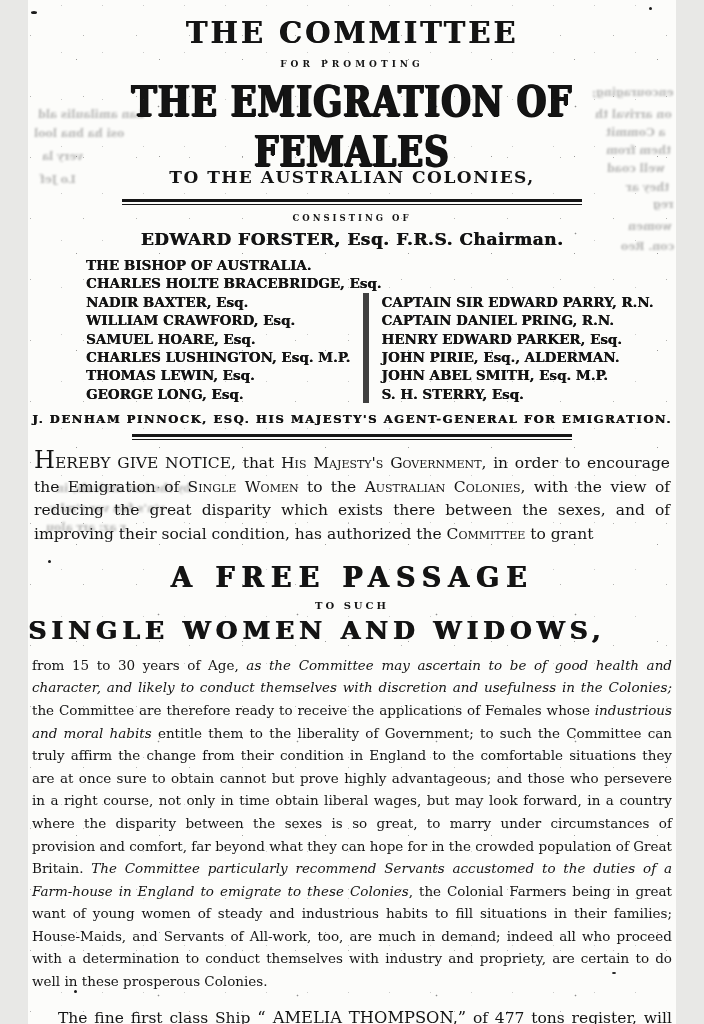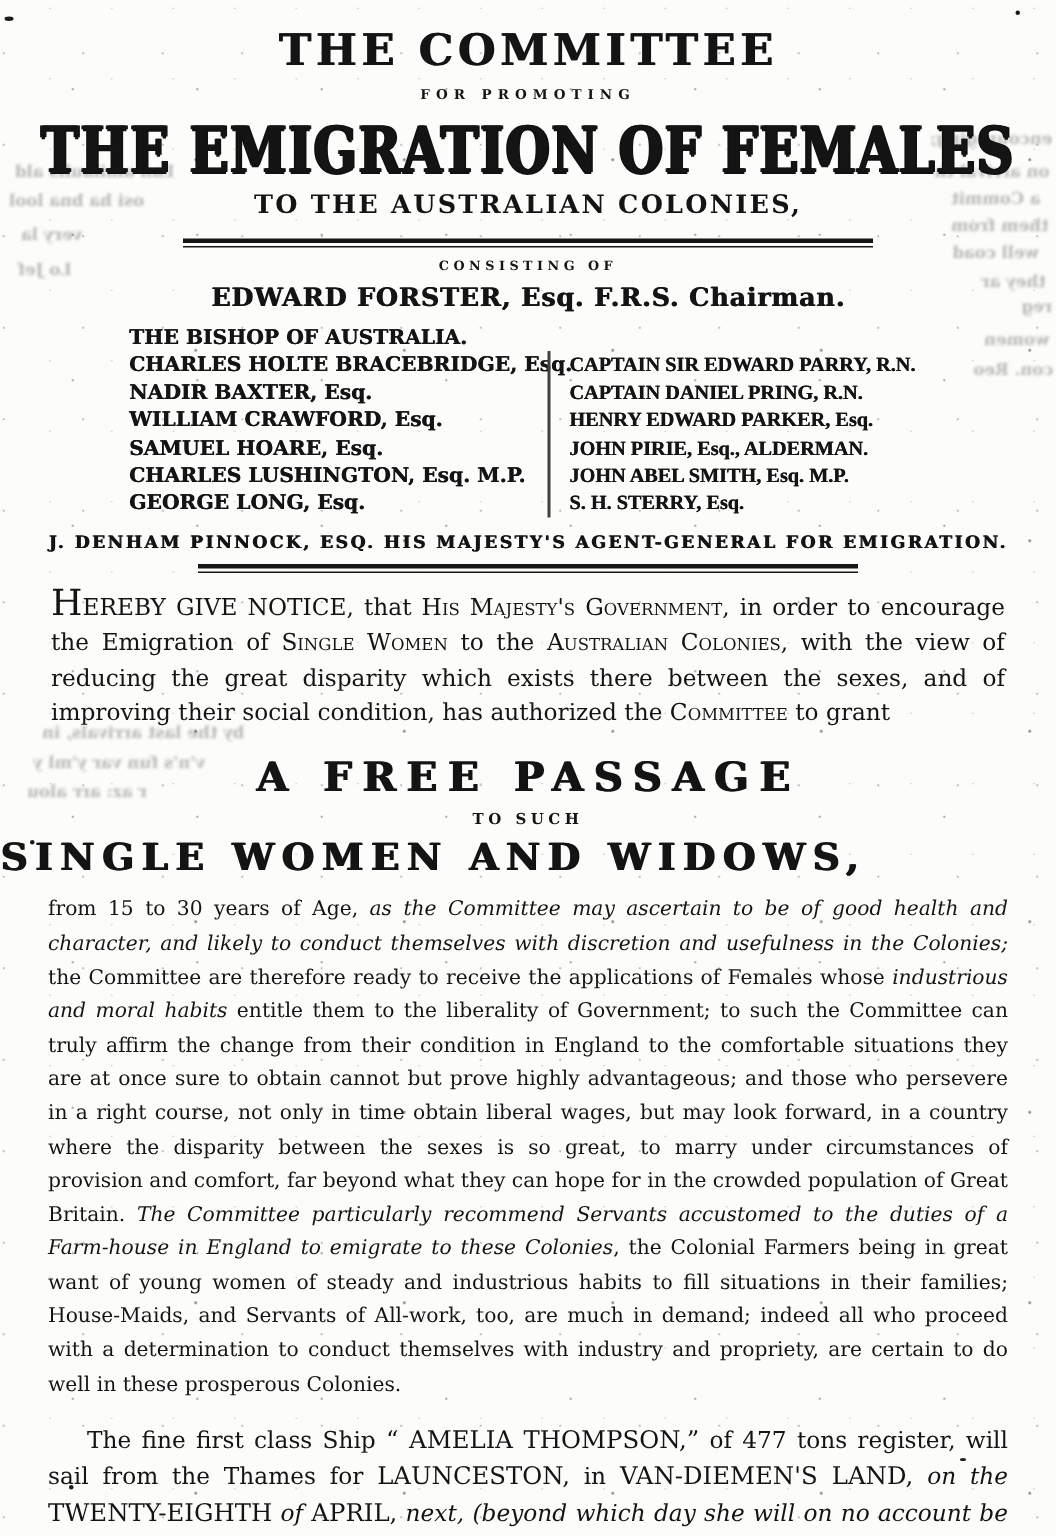--- a/index.html
+++ b/index.html
@@ -1,17 +1,17 @@
 <!DOCTYPE html>
 <html><head>
 <meta charset="utf-8">
 <style>
   html,body { margin:0; padding:0; background:#e8e8e6; }
   .page {
-    position:relative; width:704px; height:1024px; margin:0 auto;
+    position:relative; width:648px; height:1024px; margin:0 auto;
     background:#fcfcfa; color:#141414; overflow:hidden;
     font-family:"DejaVu Serif","Liberation Serif",serif;
   }
   
   .page::before {
     content:""; position:absolute; inset:0; z-index:4; pointer-events:none; opacity:.5;
     background-image:
       radial-gradient(circle, rgba(20,20,20,.85) 0.5px, transparent 0.9px),
       radial-gradient(circle, rgba(45,45,45,.7) 0.4px, transparent 0.8px),
       radial-gradient(circle, rgba(10,10,10,.9) 0.7px, transparent 1.1px),
@@ -33,21 +33,21 @@
   .r2 { width:440px; margin:8px auto 0; }
 
   .consisting { text-align:center; font-weight:bold; font-size:8.5px; letter-spacing:3px; margin:8px 0 0; }
   .chairman   { text-align:center; font-weight:bold; font-size:17px; letter-spacing:0.5px; margin:6px 0 0; text-shadow:0.5px 0 #111; }
 
   .committee { display:flex; width:612px; margin:7px auto 0;align-items:flex-end; }
   .col { flex:1; min-width:0; }
   .col ul { list-style:none; margin:0; padding:0; }
   .col li { font-weight:bold; font-size:13.5px; line-height:18.4px; white-space:nowrap; text-shadow:0.3px 0 #111; }
   .col-left  { padding-left:40px; }
-  .col-right { border-left:2px solid #404040; padding-left:13px;font-family:Liberation Serif, serif; }
+  .col-right { border-left:6px solid #404040; padding-left:13px; }
 
   .agent { text-align:center; font-weight:bold; font-size:11.5px; letter-spacing:1.6px; margin:9px 0 0; text-shadow:0.5px 0 #111; }
 
   .para { display:block; text-align:justify; margin-left:auto; margin-right:auto; }
   .notice { width:636px; font-size:15.5px; line-height:23.5px; margin-top:11px; }
   .notice::first-letter { font-size:1.55em; line-height:0.8; }
   .free   { text-align:center; font-weight:bold; font-size:27px; letter-spacing:7px; margin:9px 0 0; text-shadow:1px 0 #111; }
   .tosuch { text-align:center; font-weight:bold; font-size:10px; letter-spacing:3px; margin:7px 0 0; }
   .widows { text-align:left; font-weight:bold; font-size:25px; letter-spacing:5px; margin:5px 0 0; text-shadow:1px 0 #111; }
   .bodytext { width:640px; font-size:13.5px; line-height:22.6px; margin-top:9px; }
@@ -104,20 +104,21 @@
 
     <div class="committee">
       <div class="col col-left">
         <ul>
           <li>THE BISHOP OF AUSTRALIA.</li>
           <li>CHARLES HOLTE BRACEBRIDGE, Esq.</li>
           <li>NADIR BAXTER, Esq.</li>
           <li>WILLIAM CRAWFORD, Esq.</li>
           <li>SAMUEL HOARE, Esq.</li>
           <li>CHARLES LUSHINGTON, Esq. M.P.</li>
+          <li>THOMAS LEWIN, Esq.</li>
           <li>GEORGE LONG, Esq.</li>
         </ul>
       </div>
       <div class="col col-right">
         <ul>
           <li>CAPTAIN SIR EDWARD PARRY, R.N.</li>
           <li>CAPTAIN DANIEL PRING, R.N.</li>
           <li>HENRY EDWARD PARKER, Esq.</li>
           <li>JOHN PIRIE, Esq., ALDERMAN.</li>
           <li>JOHN ABEL SMITH, Esq. M.P.</li>

